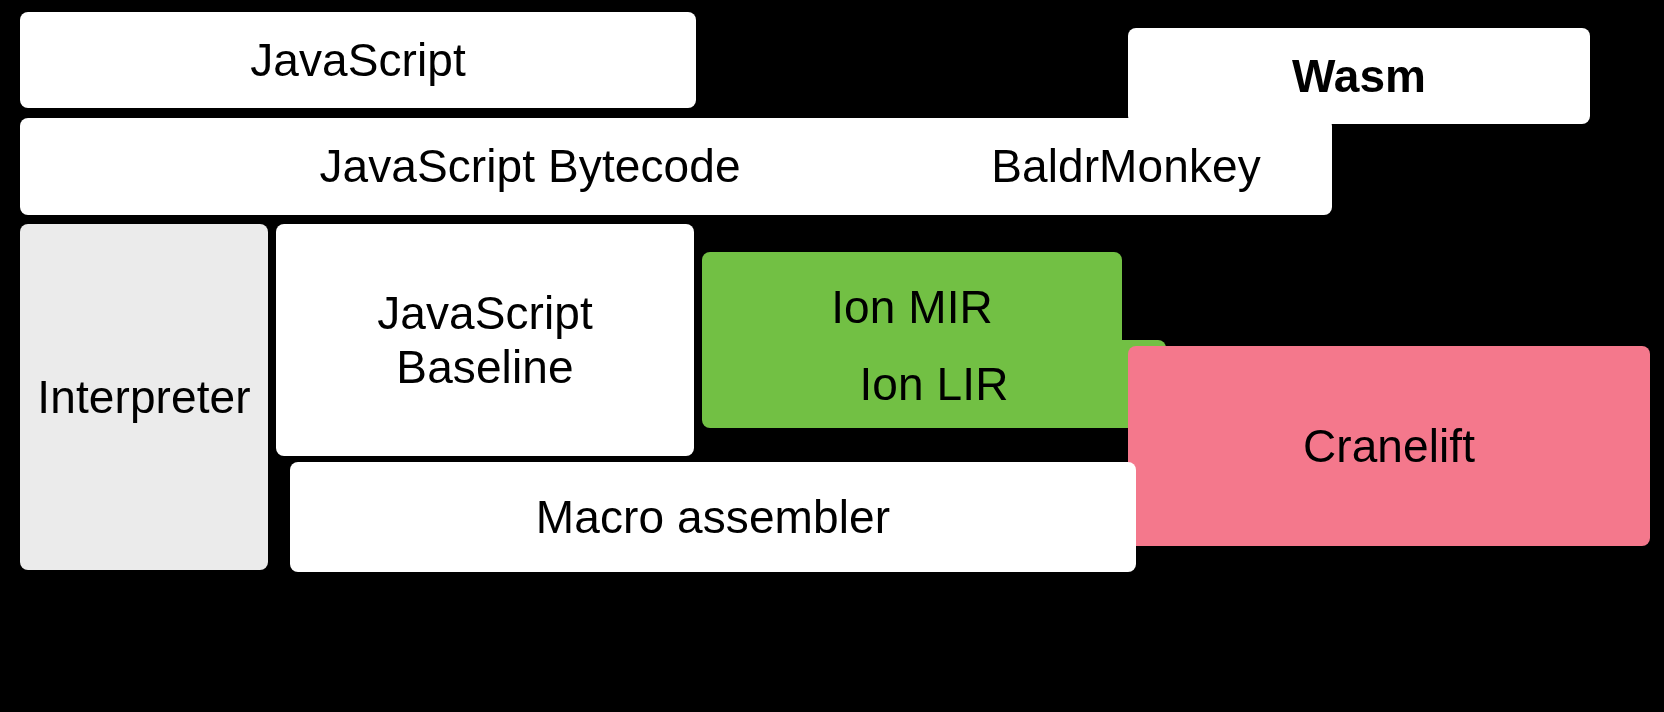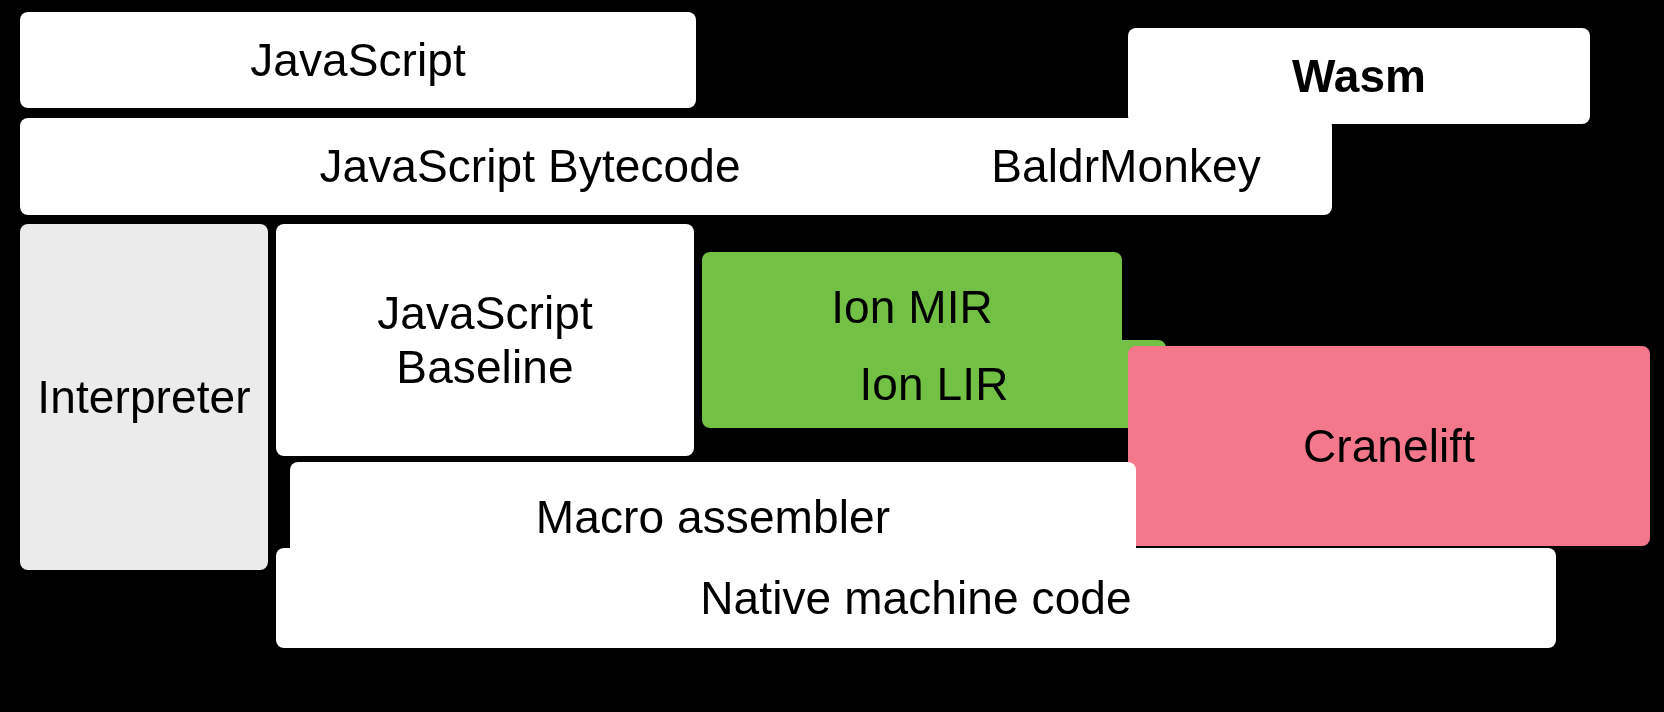--- a/index.html
+++ b/index.html
@@ -49,14 +49,13 @@
     <div class="node" style="left: 1128px; top: 28px; width: 462px; height: 96px; font-weight: bold;">Wasm</div>
     <div class="node" style="left: 20px; top: 118px; width: 1020px; height: 97px;">JavaScript Bytecode</div>
     <div class="node" style="left: 920px; top: 118px; width: 412px; height: 97px;">BaldrMonkey</div>
     <div class="node gray" style="left: 20px; top: 224px; width: 248px; height: 346px;">Interpreter</div>
     <div class="node" style="left: 276px; top: 224px; width: 418px; height: 232px;">JavaScript
 Baseline</div>
     <div class="node green" style="left: 702px; top: 224px; width: 420px; height: 110px; margin-top: 28px;">Ion MIR</div>
     <div class="node green" style="left: 702px; top: 340px; width: 464px; height: 88px;">Ion LIR</div>
     <div class="node pink" style="left: 1128px; top: 334px; width: 522px; height: 200px;">Cranelift</div>
     <div class="node" style="left: 290px; top: 462px; width: 846px; height: 110px;">Macro assembler</div>
-    <div class="node" style="left: 276px; top: 548px; width: 1280px; height: 100px;">Native machine code</div>
   </div>
 
 </body></html>

